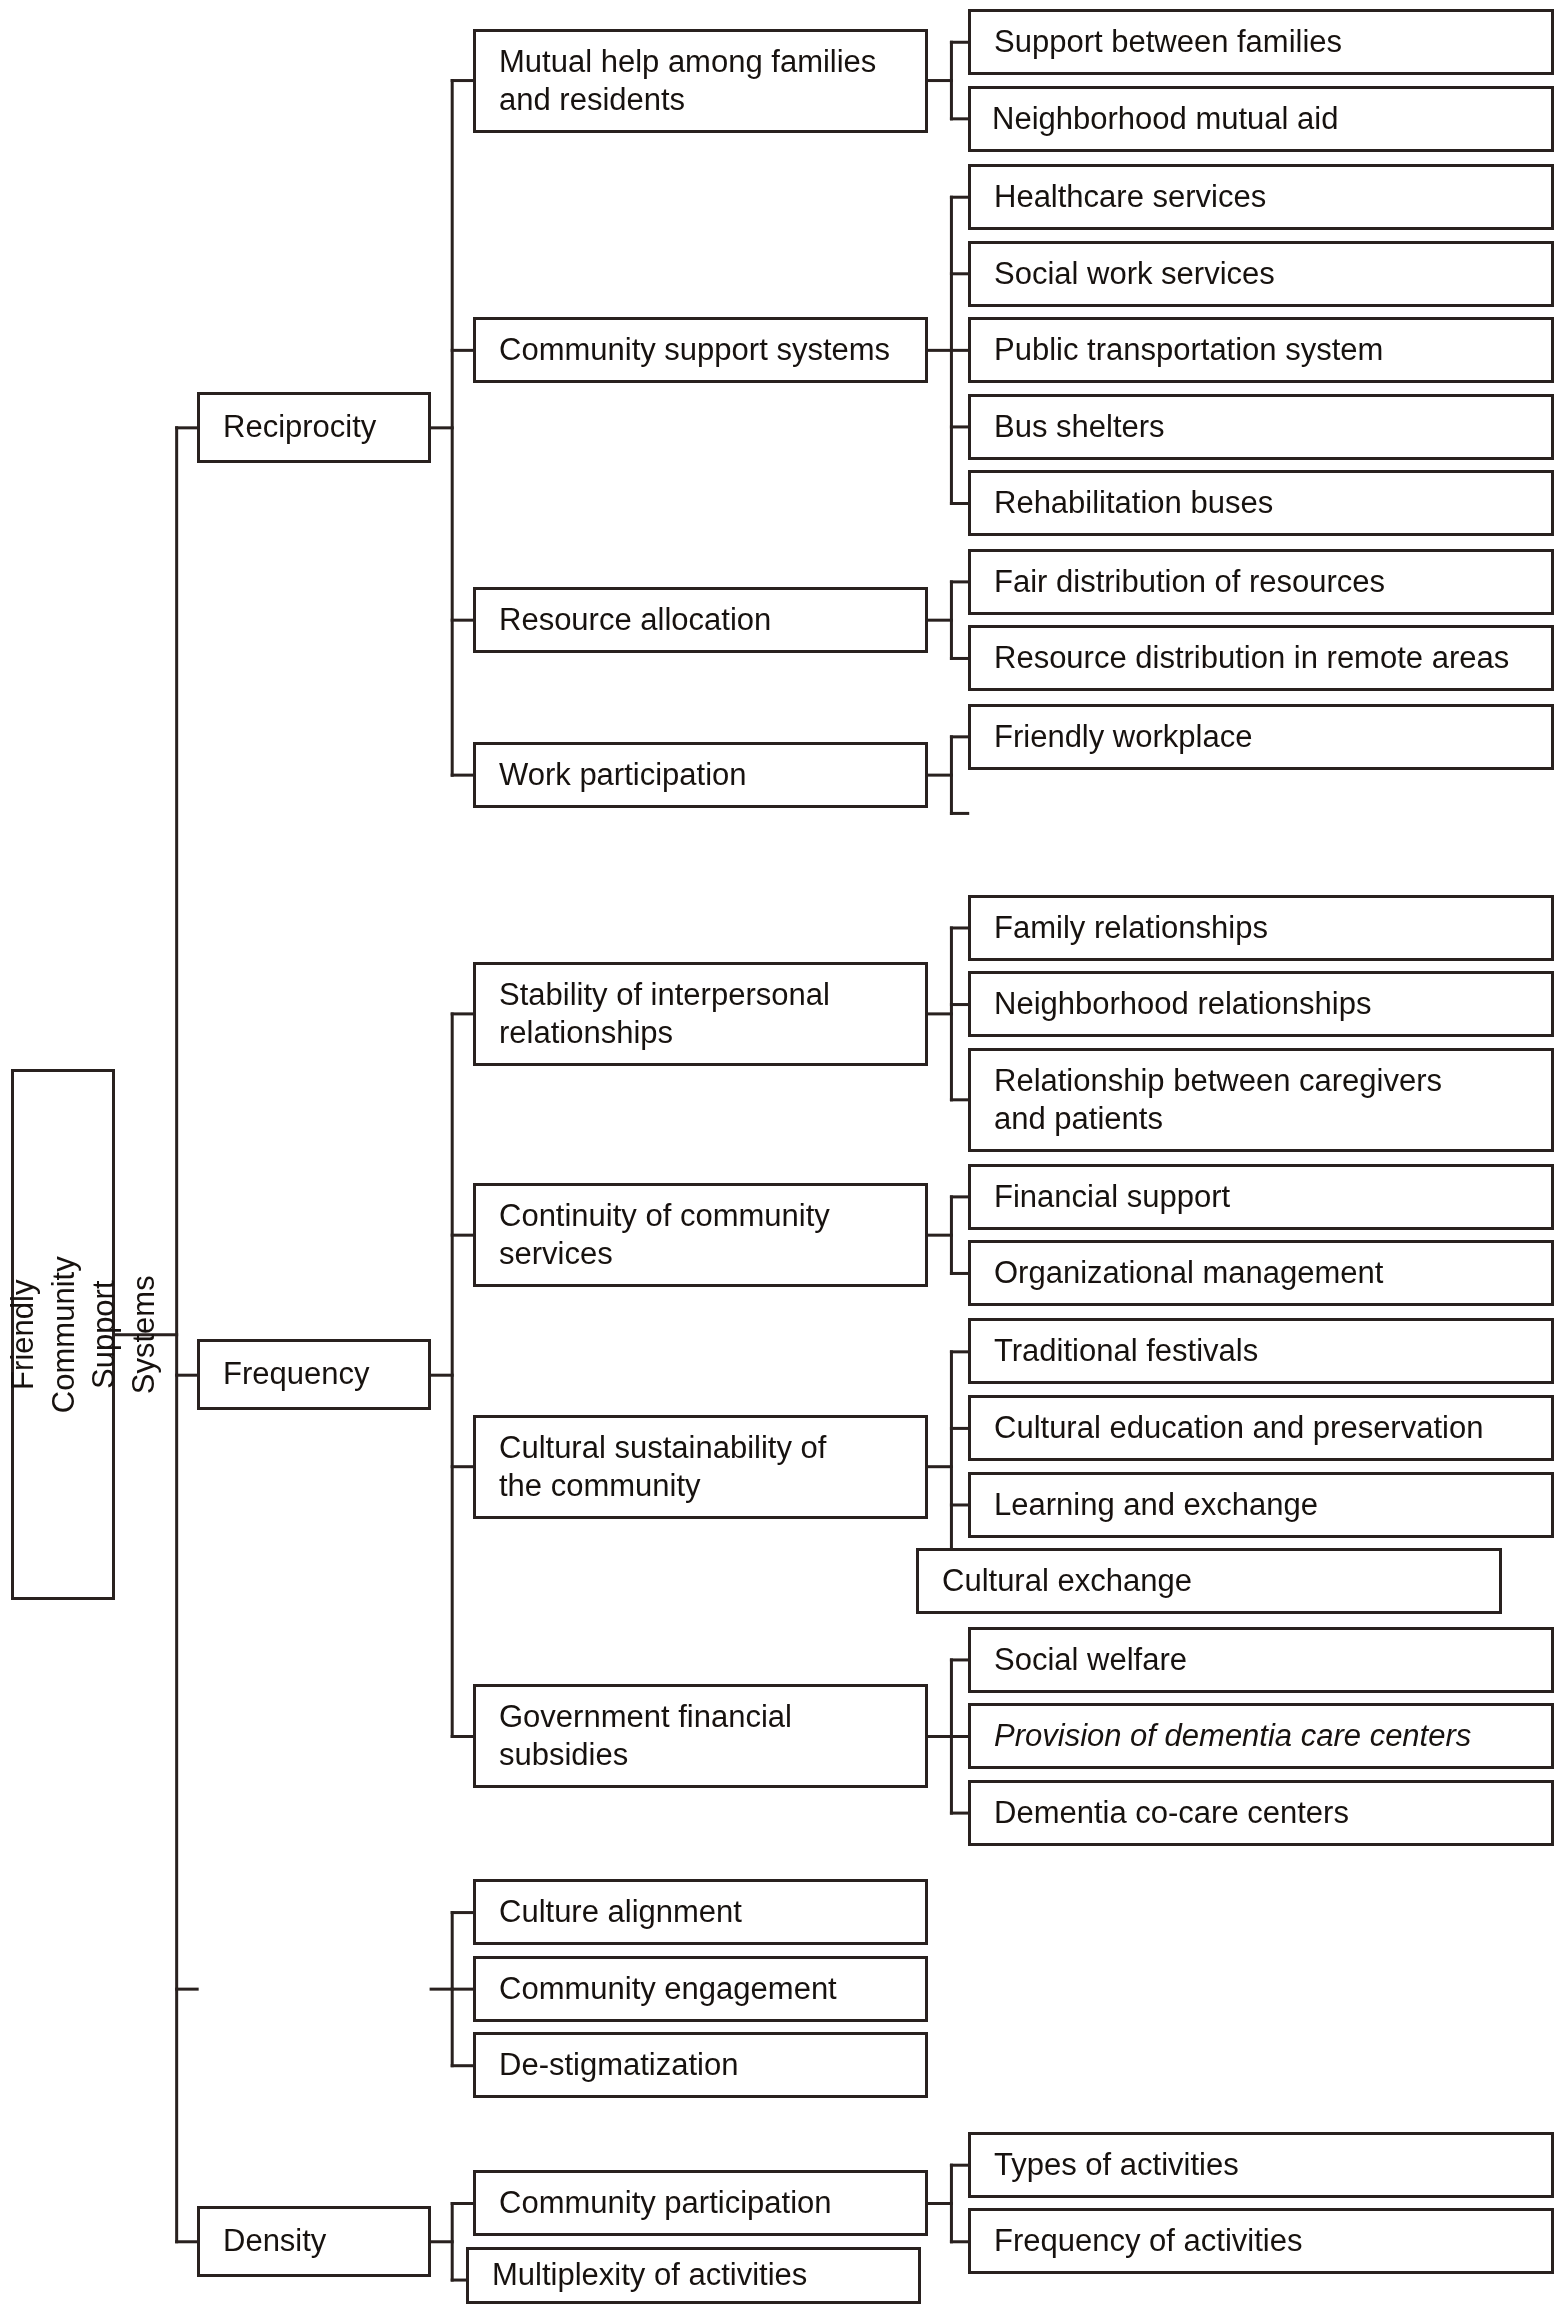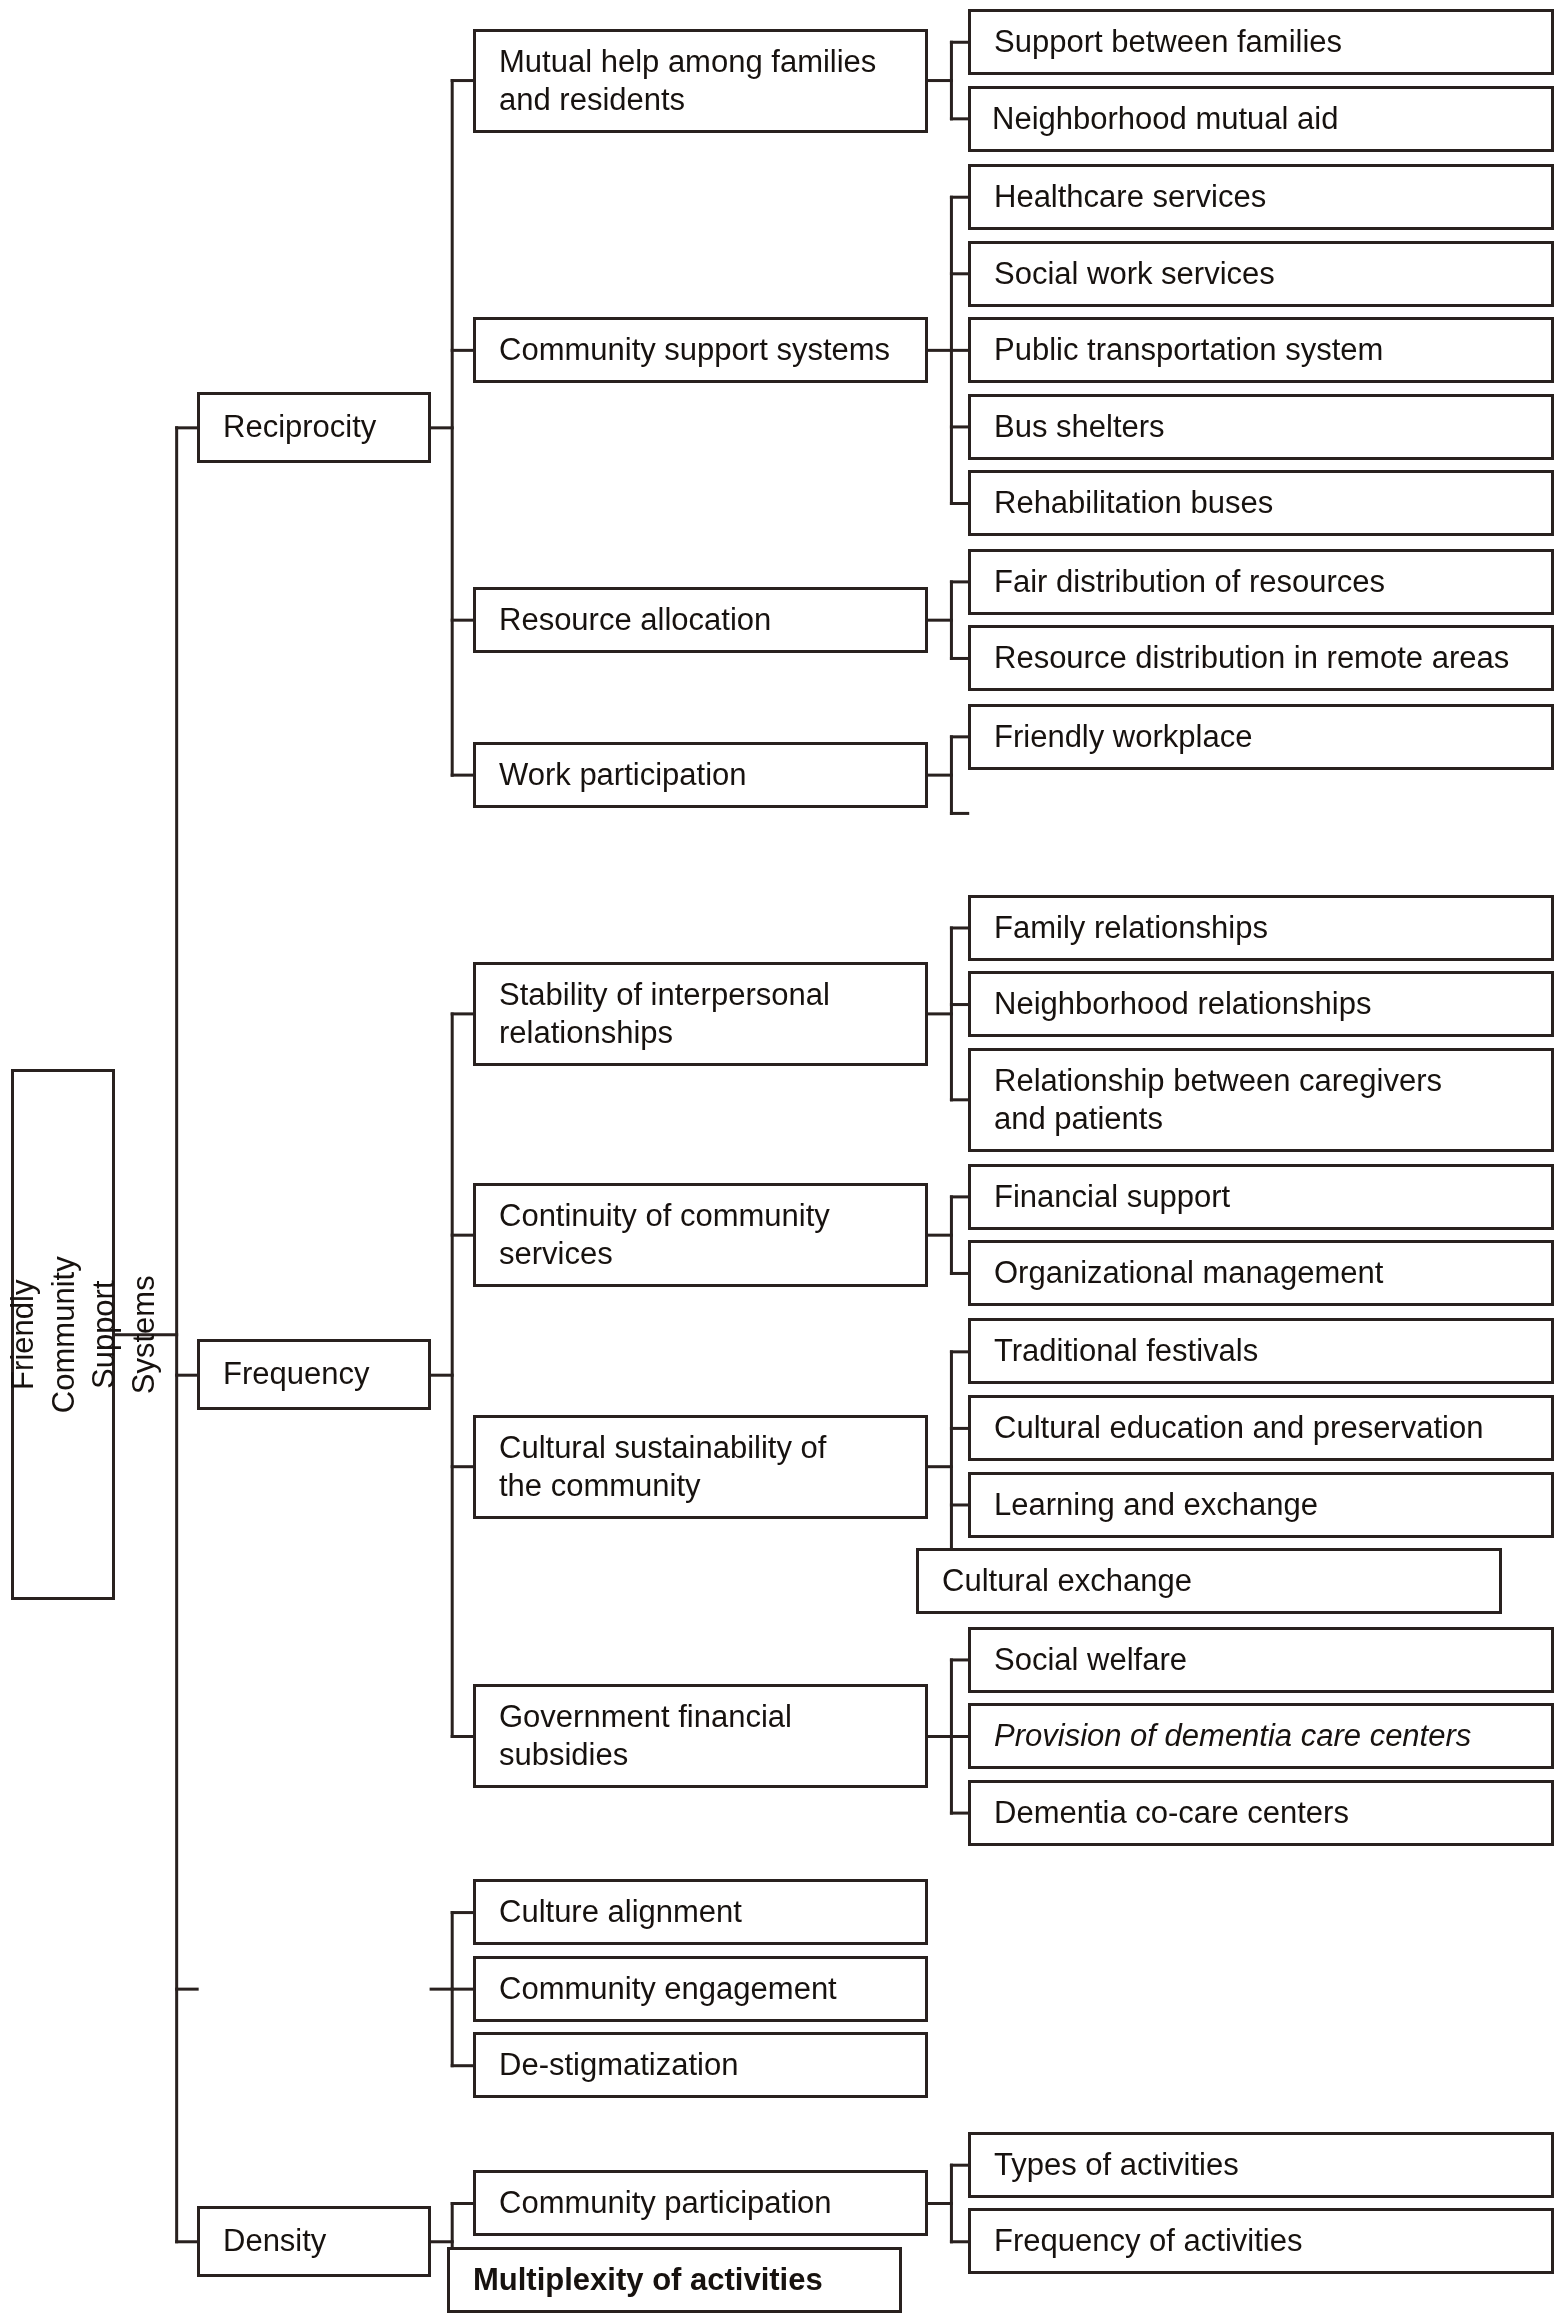--- a/index.html
+++ b/index.html
@@ -150,15 +150,15 @@
     <div class="box" style="left: 968px; top: 1627px; width: 586px; height: 66px;">Social welfare</div>
     <div class="box" style="left: 968px; top: 1703px; width: 586px; height: 66px; font-style: italic;">Provision of dementia care centers</div>
     <div class="box" style="left: 968px; top: 1780px; width: 586px; height: 66px;">Dementia co-care centers</div>
     <div class="box" style="left: 473px; top: 1879px; width: 455px; height: 66px;">Culture alignment</div>
     <div class="box" style="left: 473px; top: 2032px; width: 455px; height: 66px;">De-stigmatization</div>
     <div class="box" style="left: 473px; top: 1956px; width: 455px; height: 66px;">Community engagement</div>
     <div class="box" style="left: 197px; top: 2206px; width: 234px; height: 71px;">Density</div>
     <div class="box" style="left: 473px; top: 2170px; width: 455px; height: 66px;">Community participation</div>
     <div class="box" style="left: 968px; top: 2132px; width: 586px; height: 66px;">Types of activities</div>
     <div class="box" style="left: 968px; top: 2208px; width: 586px; height: 66px;">Frequency of activities</div>
-    <div class="box" style="left: 447px; top: 2247px; width: 455px; height: 66px; font-weight: bold;">Multiplexity of activities</div>
+    <div class="box" style="left: 466px; top: 2247px; width: 455px; height: 57px;">Multiplexity of activities</div>
   </div>
 
 
 </body></html>

